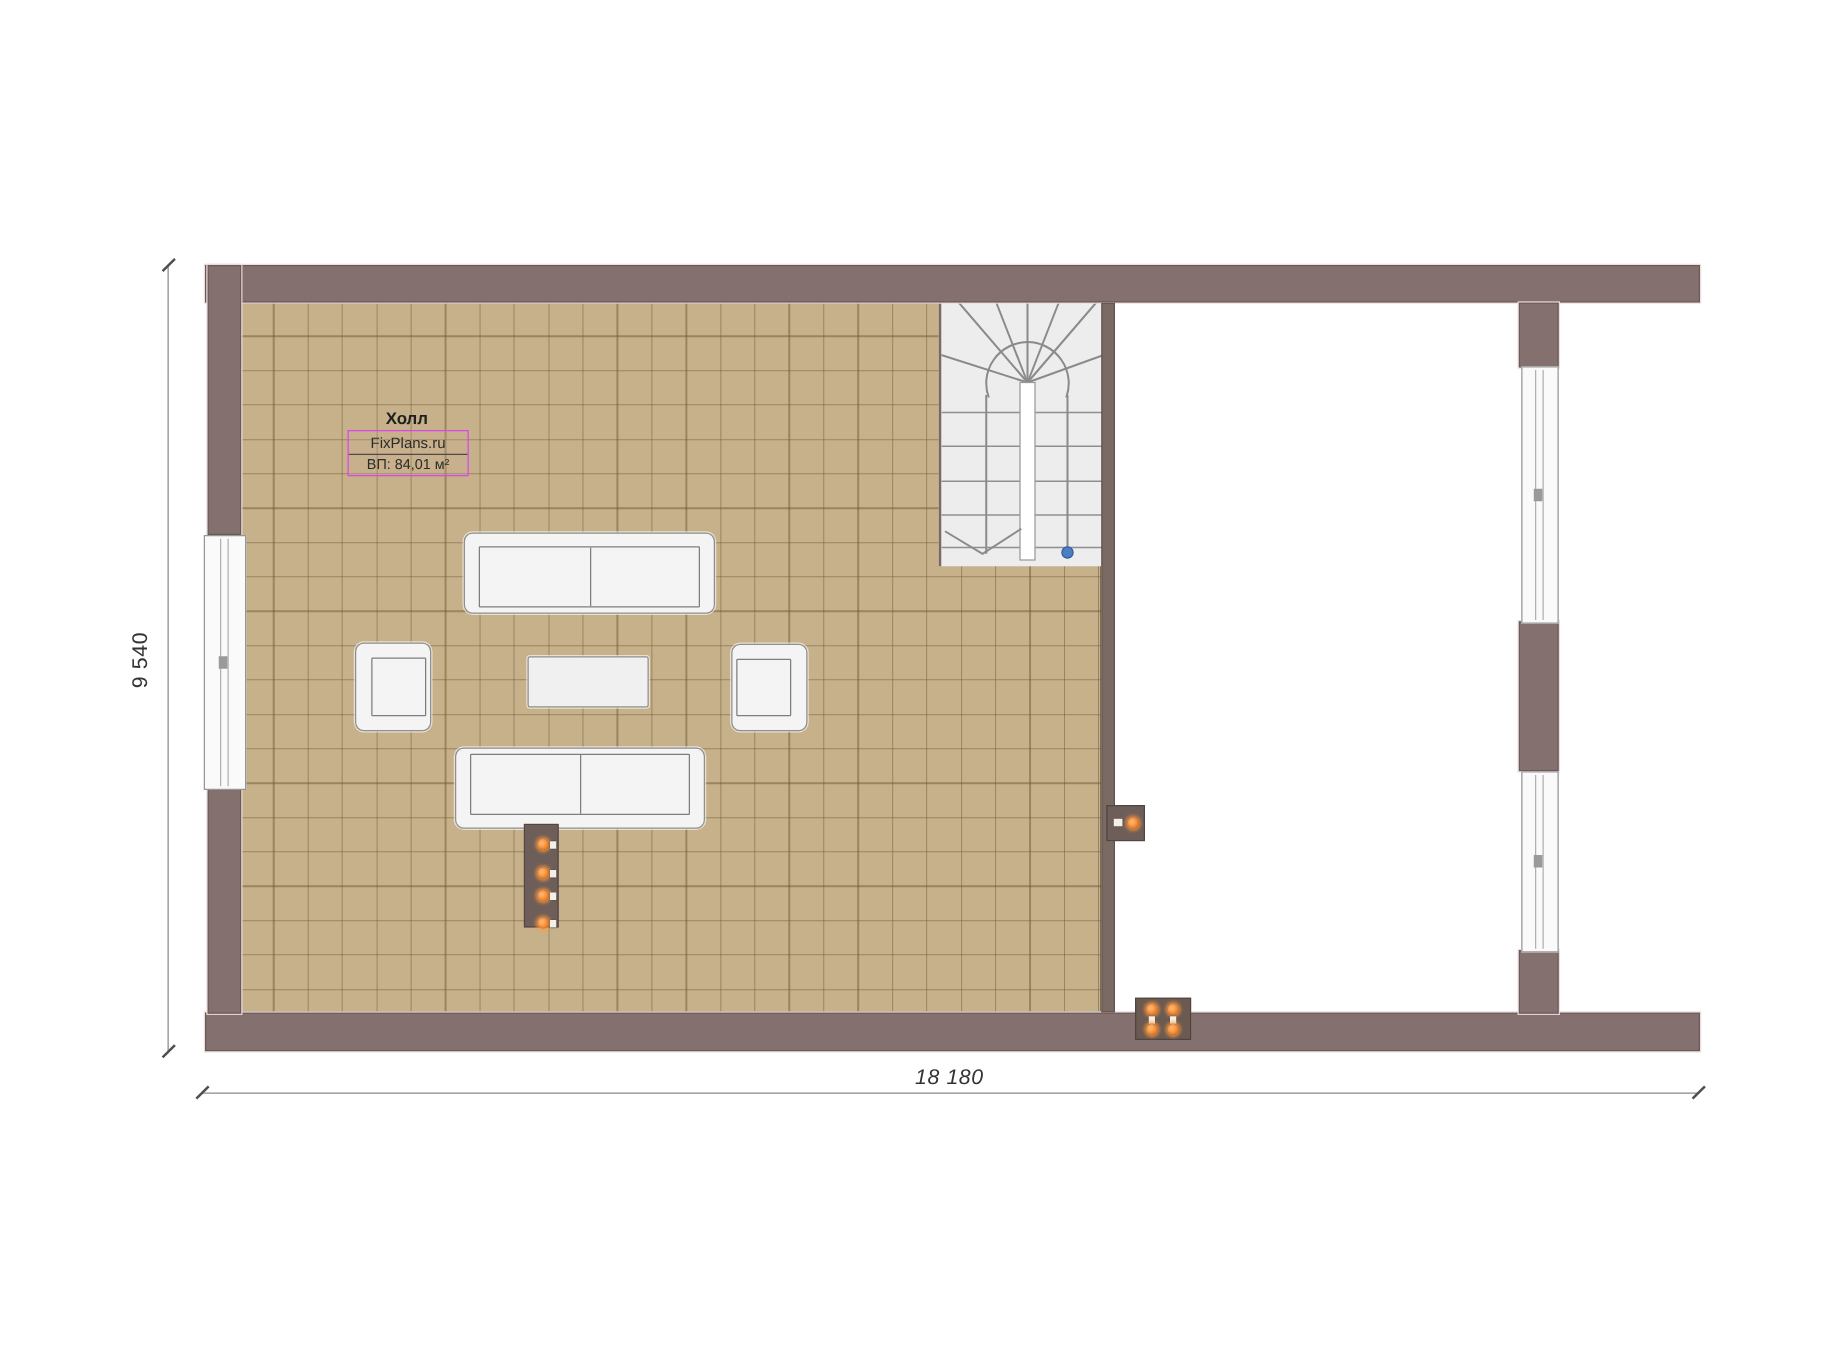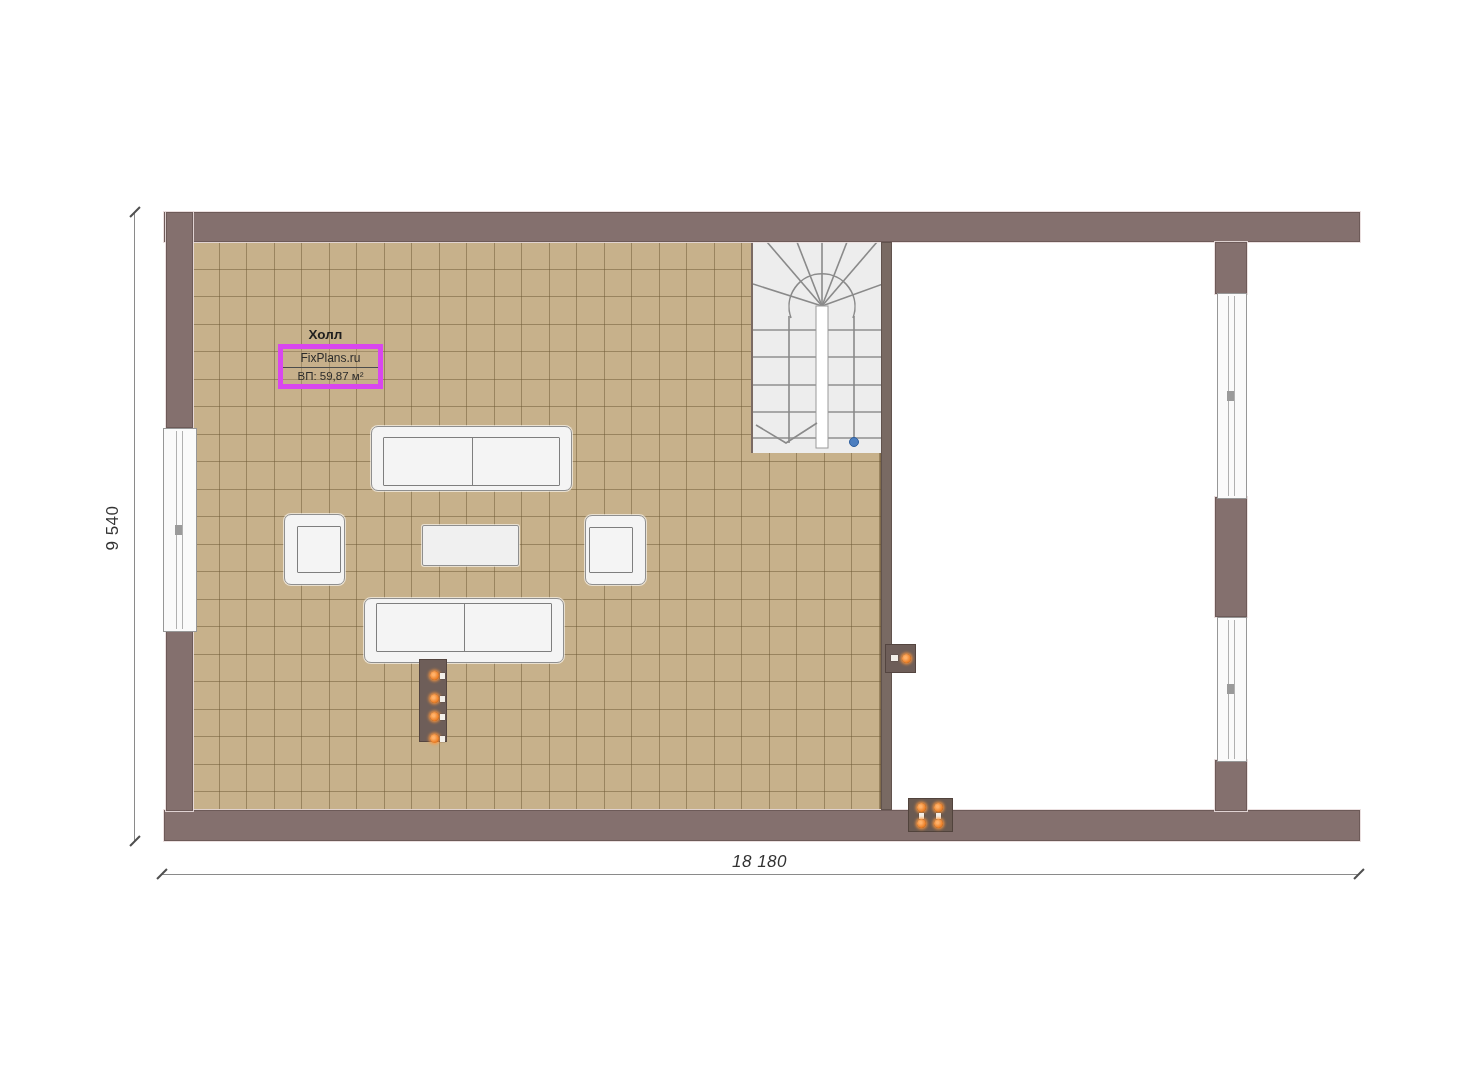--- a/index.html
+++ b/index.html
@@ -40,21 +40,21 @@
        box-shadow:0 0 3px 1.5px rgba(255,150,60,.85);}
   .sq{position:absolute;width:5px;height:6px;background:#f3efe9;box-shadow:0 0 1px rgba(0,0,0,.5);}
 
   
   .dimline{position:absolute;background:#8a8a8a;}
   .tick{position:absolute;width:14px;height:2px;background:#4f4f4f;transform:rotate(-45deg);}
   .dimtext{position:absolute;font-size:17px;color:#333;letter-spacing:.5px;white-space:nowrap;}
 
   
   .roomname{position:absolute;font-weight:bold;font-size:13.5px;color:#1f1f1f;text-align:center;}
-  .infobox{position:absolute;border:5px solid #d946ef;background:rgba(199,177,139,.25);}
+  .infobox{position:absolute;border:1px solid #d946ef;background:rgba(199,177,139,.25);}
   .inforow{border-bottom:1px solid #4c4c4c;padding:2px 4px;font-size:12px;text-align:center;white-space:nowrap;}
   .inforow:last-child{border-bottom:none;font-size:11.5px;}
 </style>
 </head>
 <body>
 
 <div class="abs" style="left:14px;top:0;width:1474px;height:868px;">
 
   <div class="tiles" style="left:178px;top:242px;width:689px;height:568px;background-position:-1px -1px;"></div>
 
@@ -113,21 +113,21 @@
   </div>
   <div class="window" style="left:1203px;top:617px;width:28px;height:143px;">
     <div class="wline" style="left:10px;"></div>
     <div class="wline" style="left:16px;"></div>
     <div class="handle" style="left:9px;top:66px;"></div>
   </div>
 
   <div class="roomname" style="left:264px;top:327px;width:95px;">Холл</div>
   <div class="infobox" style="left:264px;top:344px;width:95px;">
     <div class="inforow">FixPlans.ru</div>
-    <div class="inforow">ВП: 59,87 м²</div>
+    <div class="inforow">ВП: 84,01 м²</div>
   </div>
 
   <div class="sofa" style="left:357px;top:426px;width:199px;height:63px;">
     <div class="seat" style="left:11px;right:11px;top:10px;bottom:4px;">
       <div class="split"></div>
     </div>
   </div>
 
   <div class="sofa" style="left:350px;top:598px;width:198px;height:63px;">
     <div class="seat" style="left:11px;right:11px;top:4px;bottom:10px;">

